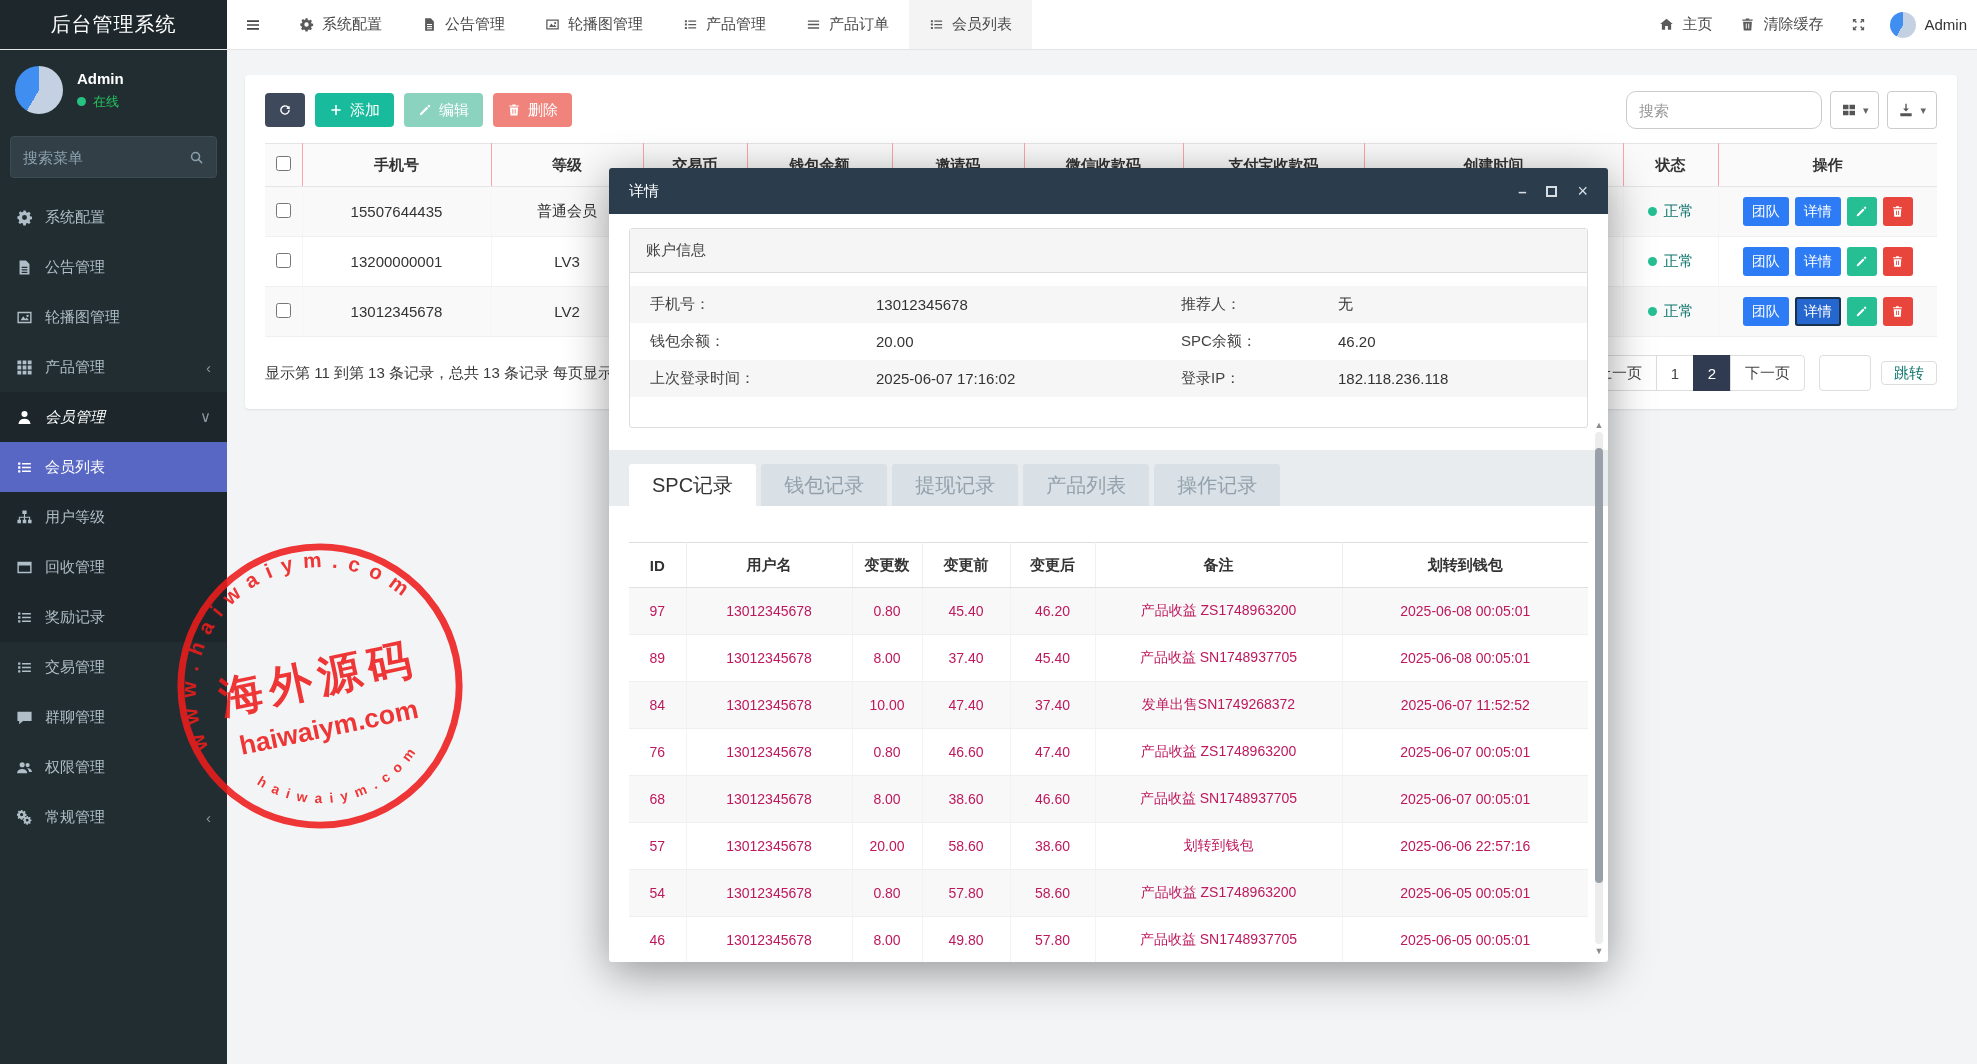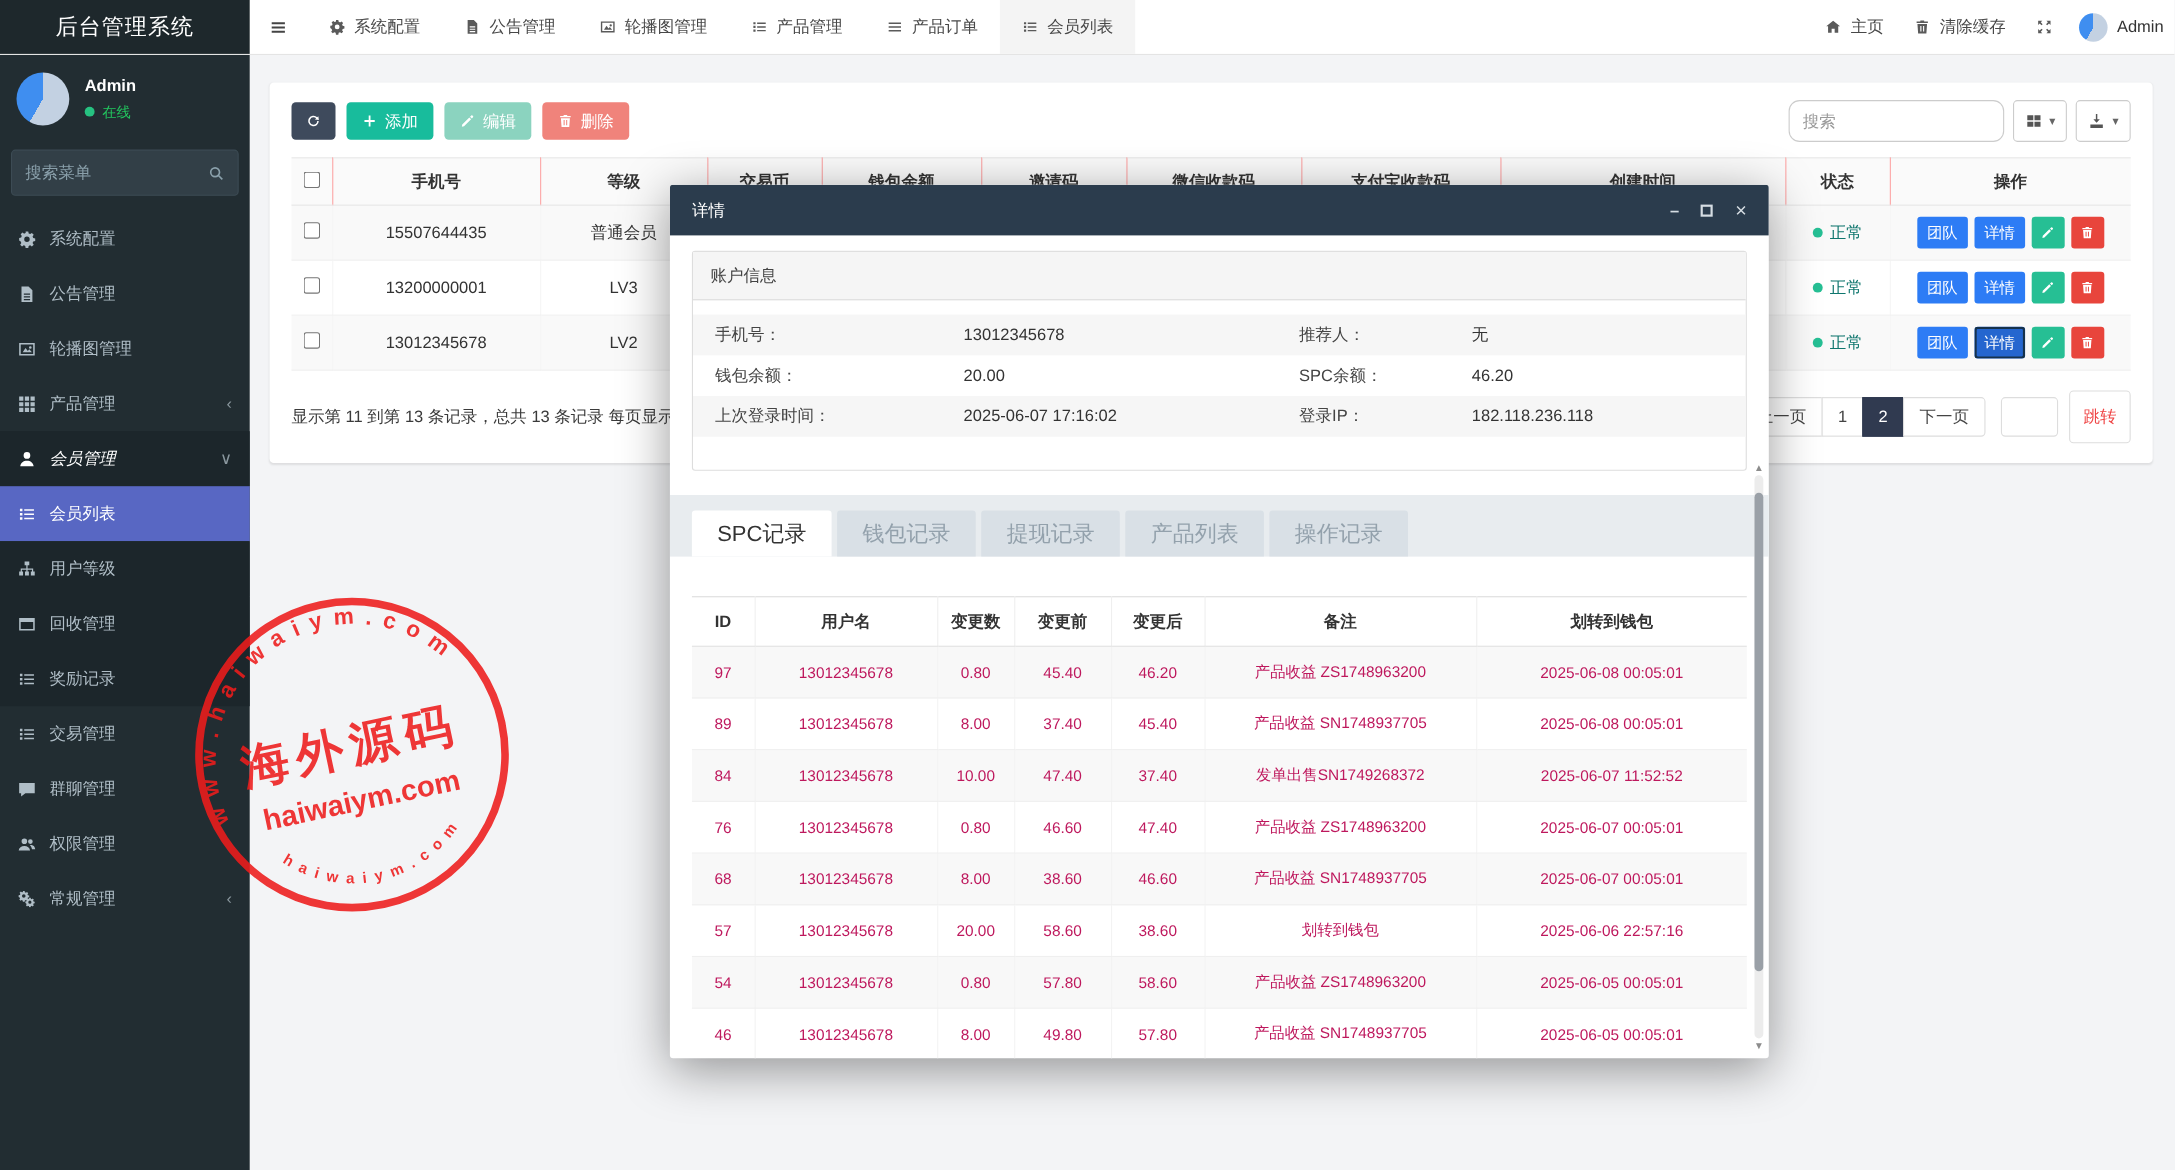--- a/index.html
+++ b/index.html
@@ -76,21 +76,21 @@
   .foot { display:flex; align-items:center; margin-top:18px; }
   .foot-text { color:#3a3a3a; }
   .psize { width:56px; height:34px; border:1px solid #ccc; border-radius:4px; margin-left:10px; display:inline-flex; align-items:center; justify-content:center; gap:6px; color:#333; background:#fff; }
   .pager { margin-left:auto; display:inline-flex; align-items:center; }
   .pg { border:1px solid #ddd; background:#fff; height:36px; min-width:38px; padding:0 14px; display:inline-flex; align-items:center; justify-content:center; color:#444; margin-left:-1px; cursor:pointer; font-size:15px; }
   .pg.num { padding:0; }
   .pg.first { border-radius:4px 0 0 4px; margin-left:0; }
   .pg.last { border-radius:0 4px 4px 0; }
   .pg.active { background:#303a50; border-color:#303a50; color:#fff; }
   .jump-in { width:52px; height:36px; border:1px solid #ddd; border-radius:4px; margin-left:14px; outline:none; padding:0 6px; font-family:inherit; }
-  .jump-btn { height:48px; border:1px solid #ddd; background:#fff; border-radius:4px; margin-left:10px; padding:0 12px; color:#ef4444; font-size:15px; cursor:pointer; font-family:inherit; }
+  .jump-btn { height:24px; border:1px solid #ddd; background:#fff; border-radius:4px; margin-left:10px; padding:0 12px; color:#0f766e; font-size:15px; cursor:pointer; font-family:inherit; }
 
   
   .stamp { position:absolute; left:172px; top:538px; width:296px; height:296px; z-index:50; opacity:.88; transform:rotate(-12deg); pointer-events:none; }
 
   
   .modal { position:absolute; left:609px; top:168px; width:999px; height:794px; background:#fff; z-index:60; border-radius:3px; box-shadow:0 10px 45px rgba(0,0,0,.4); overflow:hidden; }
   .m-head { height:46px; background:#2b3c4d; color:#fff; display:flex; align-items:center; padding:0 20px; font-size:15px; }
   .m-ctl { margin-left:auto; display:flex; align-items:center; gap:20px; color:#d6dde3; }
   .m-min { cursor:pointer; font-weight:bold; }
   .m-max { width:11px; height:11px; border:2px solid #d6dde3; display:inline-block; cursor:pointer; }

